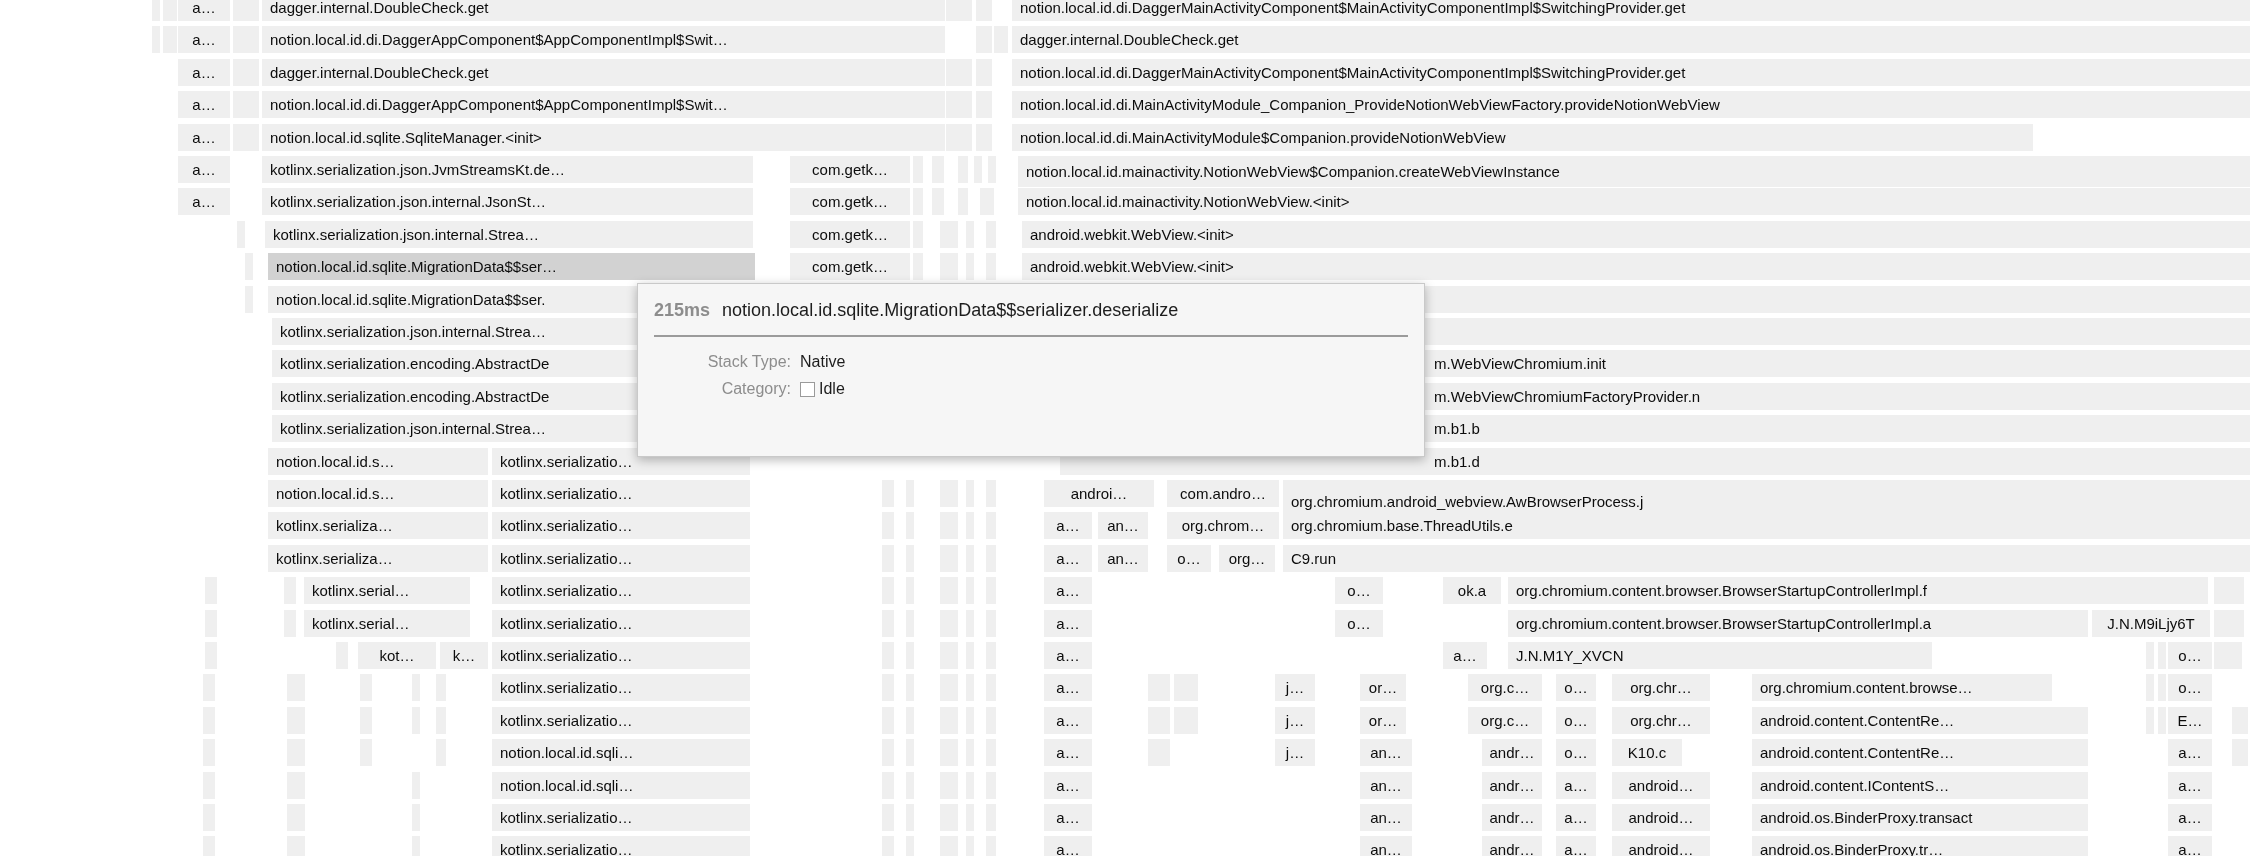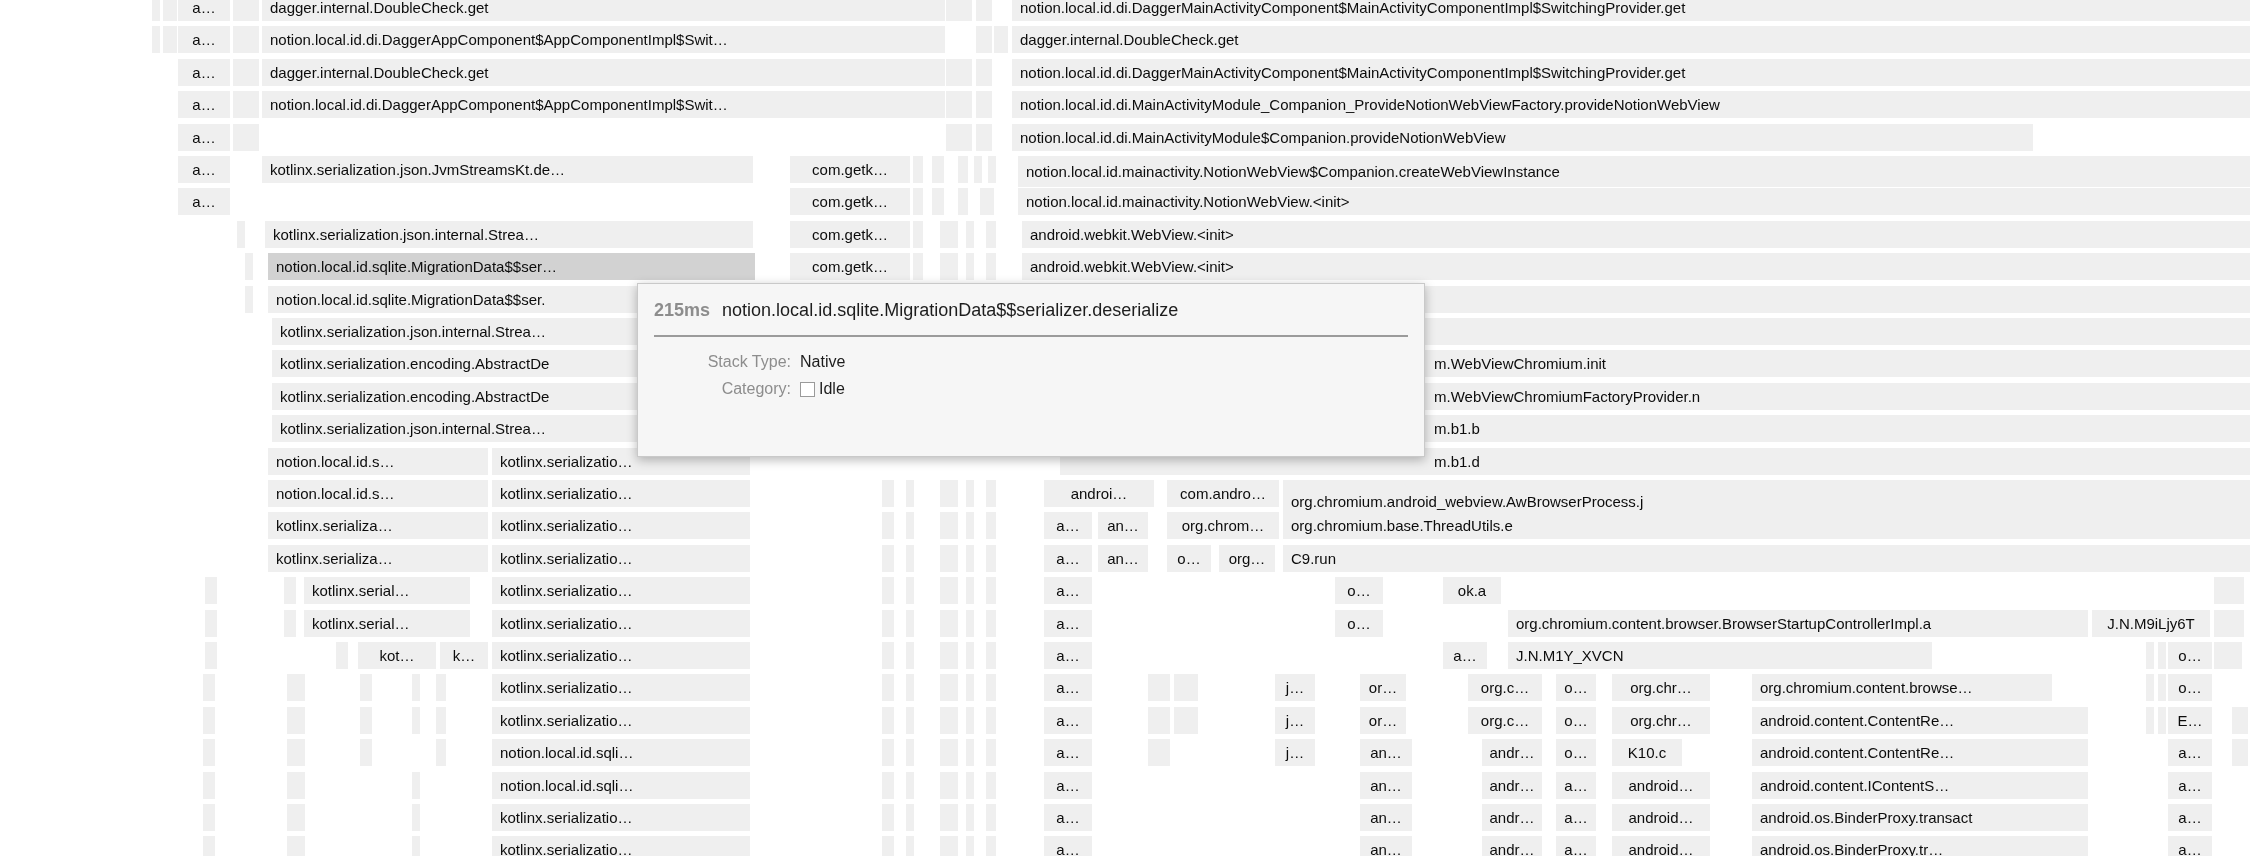--- a/index.html
+++ b/index.html
@@ -80,20 +80,23 @@
     </div>
     <div class="block narrow" style="left: 946px; top: 91.2px; width: 26px; height: 27px;"></div>
     <div class="block narrow" style="left: 976px; top: 91.2px; width: 16px; height: 27px;"></div>
     <div class="block wide" style="left: 1012px; top: 91.2px; width: 1238px; height: 27px;">
       <span>notion.local.id.di.MainActivityModule_Companion_ProvideNotionWebViewFactory.provideNotionWebView</span>
     </div>
     <div class="block narrow" style="left: 178px; top: 123.6px; width: 52px; height: 27px;">
       <span>a…</span>
     </div>
     <div class="block narrow" style="left: 233px; top: 123.6px; width: 26px; height: 27px;"></div>
+    <div class="block wide" style="left: 262px; top: 123.6px; width: 683px; height: 27px;">
+      <span>notion.local.id.sqlite.SqliteManager.&lt;init&gt;</span>
+    </div>
     <div class="block narrow" style="left: 946px; top: 123.6px; width: 26px; height: 27px;"></div>
     <div class="block narrow" style="left: 976px; top: 123.6px; width: 16px; height: 27px;"></div>
     <div class="block wide" style="left: 1012px; top: 123.6px; width: 1021px; height: 27px;">
       <span>notion.local.id.di.MainActivityModule$Companion.provideNotionWebView</span>
     </div>
     <div class="block narrow" style="left: 178px; top: 156px; width: 52px; height: 27px;">
       <span>a…</span>
     </div>
     <div class="block wide" style="left: 262px; top: 156px; width: 491px; height: 27px;">
       <span>kotlinx.serialization.json.JvmStreamsKt.de…</span>
@@ -105,20 +108,23 @@
     <div class="block narrow" style="left: 932px; top: 156px; width: 12px; height: 27px;"></div>
     <div class="block narrow" style="left: 958px; top: 156px; width: 10px; height: 27px;"></div>
     <div class="block narrow" style="left: 974px; top: 156px; width: 8px; height: 27px;"></div>
     <div class="block narrow" style="left: 988px; top: 156px; width: 8px; height: 27px;"></div>
     <div class="block wide" style="left: 1018px; top: 156px; width: 1232px; height: 31px;">
       <span>notion.local.id.mainactivity.NotionWebView$Companion.createWebViewInstance</span>
     </div>
     <div class="block narrow" style="left: 178px; top: 188.4px; width: 52px; height: 27px;">
       <span>a…</span>
     </div>
+    <div class="block wide" style="left: 262px; top: 188.4px; width: 491px; height: 27px;">
+      <span>kotlinx.serialization.json.internal.JsonSt…</span>
+    </div>
     <div class="block narrow" style="left: 790px; top: 188.4px; width: 120px; height: 27px;">
       <span>com.getk…</span>
     </div>
     <div class="block narrow" style="left: 913px; top: 188.4px; width: 10px; height: 27px;"></div>
     <div class="block narrow" style="left: 932px; top: 188.4px; width: 12px; height: 27px;"></div>
     <div class="block narrow" style="left: 958px; top: 188.4px; width: 10px; height: 27px;"></div>
     <div class="block narrow" style="left: 980px; top: 188.4px; width: 14px; height: 27px;"></div>
     <div class="block wide" style="left: 1018px; top: 188.4px; width: 1232px; height: 27px;">
       <span>notion.local.id.mainactivity.NotionWebView.&lt;init&gt;</span>
     </div>
@@ -269,20 +275,23 @@
     <div class="block narrow" style="left: 966px; top: 577.2px; width: 8px; height: 27px;"></div>
     <div class="block narrow" style="left: 986px; top: 577.2px; width: 10px; height: 27px;"></div>
     <div class="block narrow" style="left: 1044px; top: 577.2px; width: 48px; height: 27px;">
       <span>a…</span>
     </div>
     <div class="block narrow" style="left: 1335px; top: 577.2px; width: 48px; height: 27px;">
       <span>o…</span>
     </div>
     <div class="block narrow" style="left: 1443px; top: 577.2px; width: 58px; height: 27px;">
       <span>ok.a</span>
+    </div>
+    <div class="block wide" style="left: 1508px; top: 577.2px; width: 700px; height: 27px;">
+      <span>org.chromium.content.browser.BrowserStartupControllerImpl.f</span>
     </div>
     <div class="block narrow" style="left: 2214px; top: 577.2px; width: 30px; height: 27px;"></div>
     <div class="block narrow" style="left: 205px; top: 609.6px; width: 12px; height: 27px;"></div>
     <div class="block narrow" style="left: 284px; top: 609.6px; width: 12px; height: 27px;"></div>
     <div class="block wide" style="left: 304px; top: 609.6px; width: 166px; height: 27px;">
       <span>kotlinx.serial…</span>
     </div>
     <div class="block wide" style="left: 492px; top: 609.6px; width: 258px; height: 27px;">
       <span>kotlinx.serializatio…</span>
     </div>

